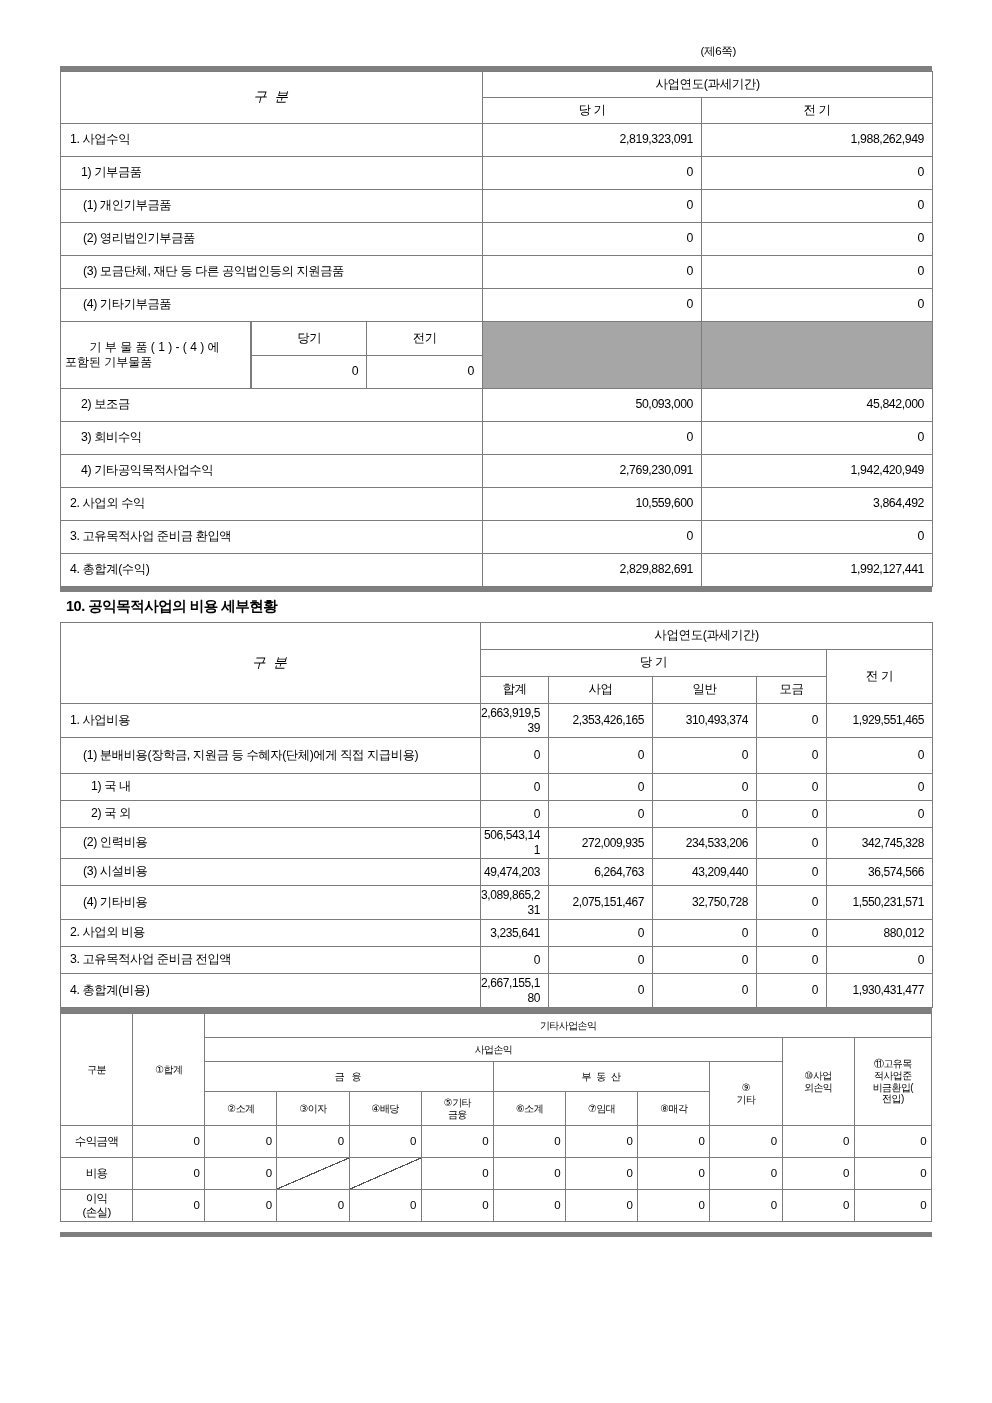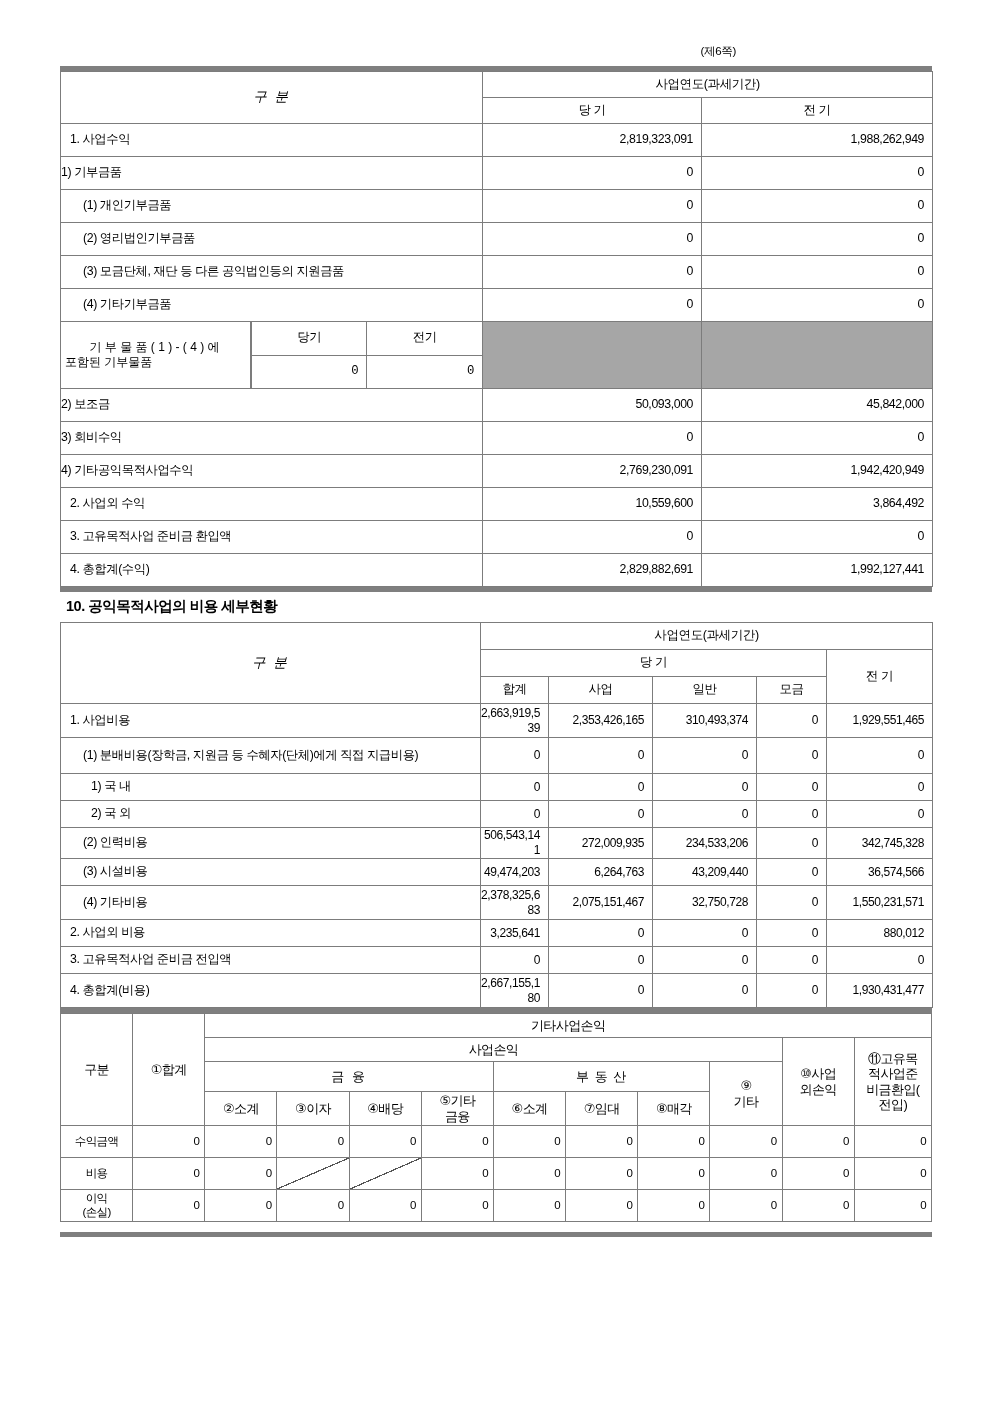--- a/index.html
+++ b/index.html
@@ -64,21 +64,21 @@
     line-height: 1.25;
   }
   .lbl {
     text-align: left;
     padding-left: 9px;
     padding-right: 4px;
     font-size: 12.3px;
   }
   .lbl2 {
     text-align: left;
-    padding-left: 0;
+    padding-left: 20px;
     padding-right: 4px;
     font-size: 12.3px;
   }
   .lbl3 {
     text-align: left;
     padding-left: 22px;
     padding-right: 4px;
     font-size: 12.3px;
   }
   .lbl4 {
@@ -108,41 +108,40 @@
   
   #t9 td { height: 33px; }
   #t9 .hdr { height: 26px; }
 
   
   .mini {
     border-collapse: collapse;
     width: 100%;
     table-layout: fixed;
     height: 100%;
-    font-family: Liberation Mono, monospace;
   }
   .mini td {
     border: 1px solid #7c7c7c;
     font-size: 12.3px;
     height: 26px;
   }
   .mini td.mc { text-align: center; }
   .mini td.mn { text-align: right; padding-right: 8px; }
   td.nopad { padding: 0; }
 
   
   #t10 td { height: 27px; }
   #t10 .dotl { border-left: 1px dotted #555; }
   #t10 .num { font-size: 12px; }
 
   
   #t11 { font-size: 11px; }
   #t11 td {
     text-align: center;
-    font-size: 13px;
+    font-size: 10px;
     letter-spacing: -0.6px;
     line-height: 1.18;
   }
   #t11 td.n { text-align: right; padding-right: 5px; height: 32px; font-size: 11.5px; }
   #t11 td.rowlab { font-size: 11.5px; }
   .diag {
     position: relative;
     overflow: hidden;
   }
   .diag::after {
@@ -356,21 +355,21 @@
         <tr>
           <td class="lbl3">(3) 시설비용</td>
           <td class="num">49,474,203</td>
           <td class="num">6,264,763</td>
           <td class="num dotl">43,209,440</td>
           <td class="num dotl">0</td>
           <td class="num">36,574,566</td>
         </tr>
         <tr style="height:34px">
           <td class="lbl3">(4) 기타비용</td>
-          <td class="num">2,378,325,683</td>
+          <td class="num">3,089,865,231</td>
           <td class="num">2,075,151,467</td>
           <td class="num dotl">32,750,728</td>
           <td class="num dotl">0</td>
           <td class="num">1,550,231,571</td>
         </tr>
         <tr>
           <td class="lbl">2. 사업외 비용</td>
           <td class="num">3,235,641</td>
           <td class="num">0</td>
           <td class="num dotl">0</td>

